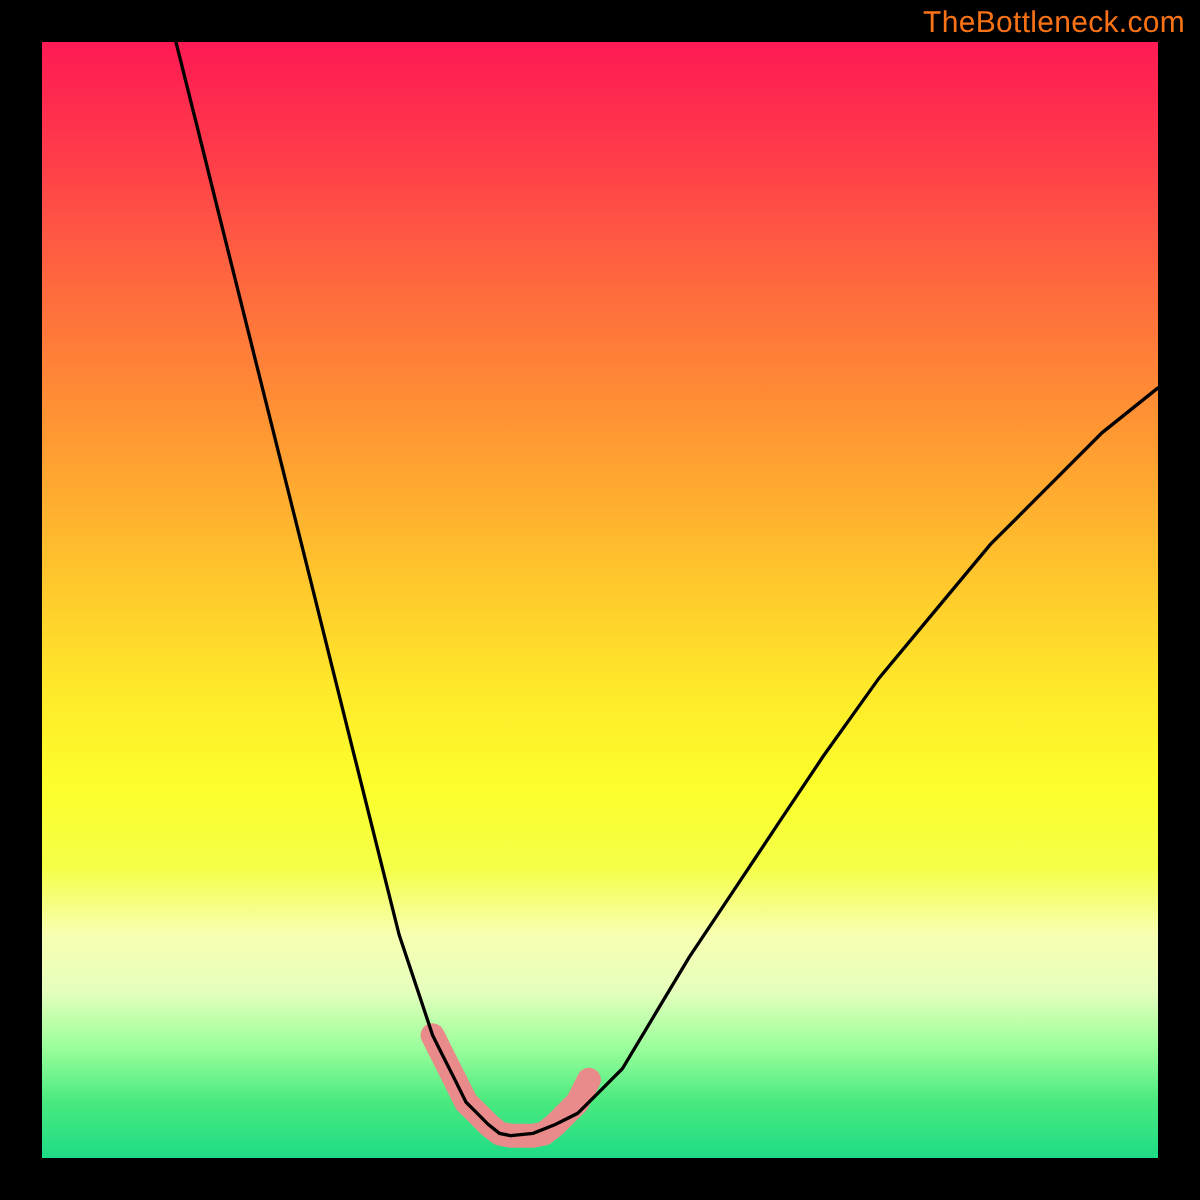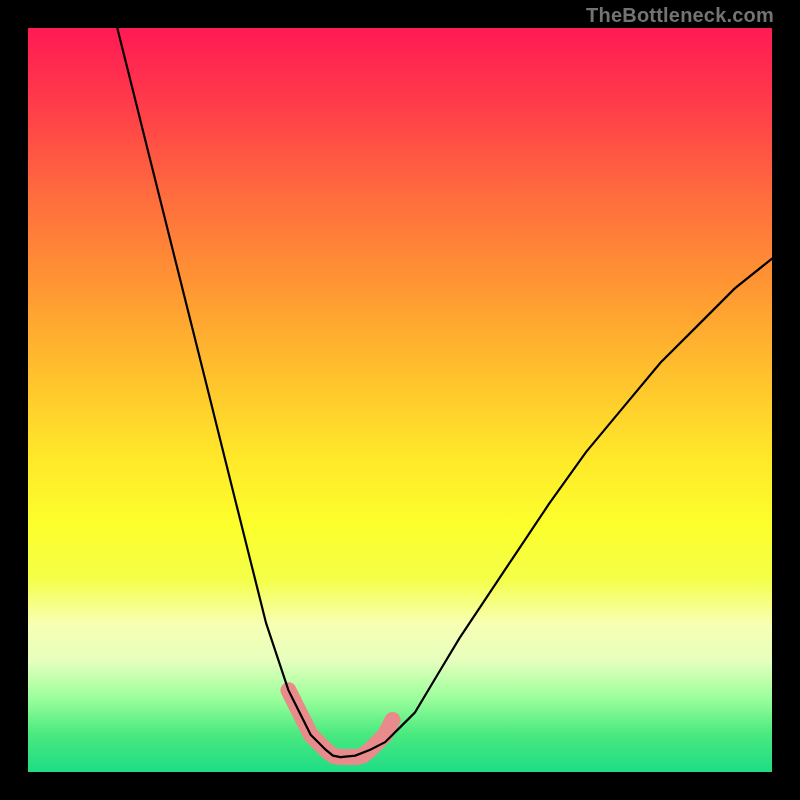--- a/index.html
+++ b/index.html
@@ -36,24 +36,24 @@
       #f8ffb2 80%,
       #e6ffbd 85%,
       #9cff9c 90%,
       #49e97f 95%,
       #1edc86 100%
     );
   }
   .watermark {
     position: absolute;
     top: 4px;
-    right: 26px;
-    color: #737373;
+    right: 10px;
+    color: #f97316;
     font-size: 20px;
-    font-weight: 700;
+    font-weight: 400;
     letter-spacing: 0.2px;
     user-select: none;
   }
   svg.curve {
     position: absolute;
     left: 0;
     top: 0;
     width: 744px;
     height: 744px;
     overflow: visible;

